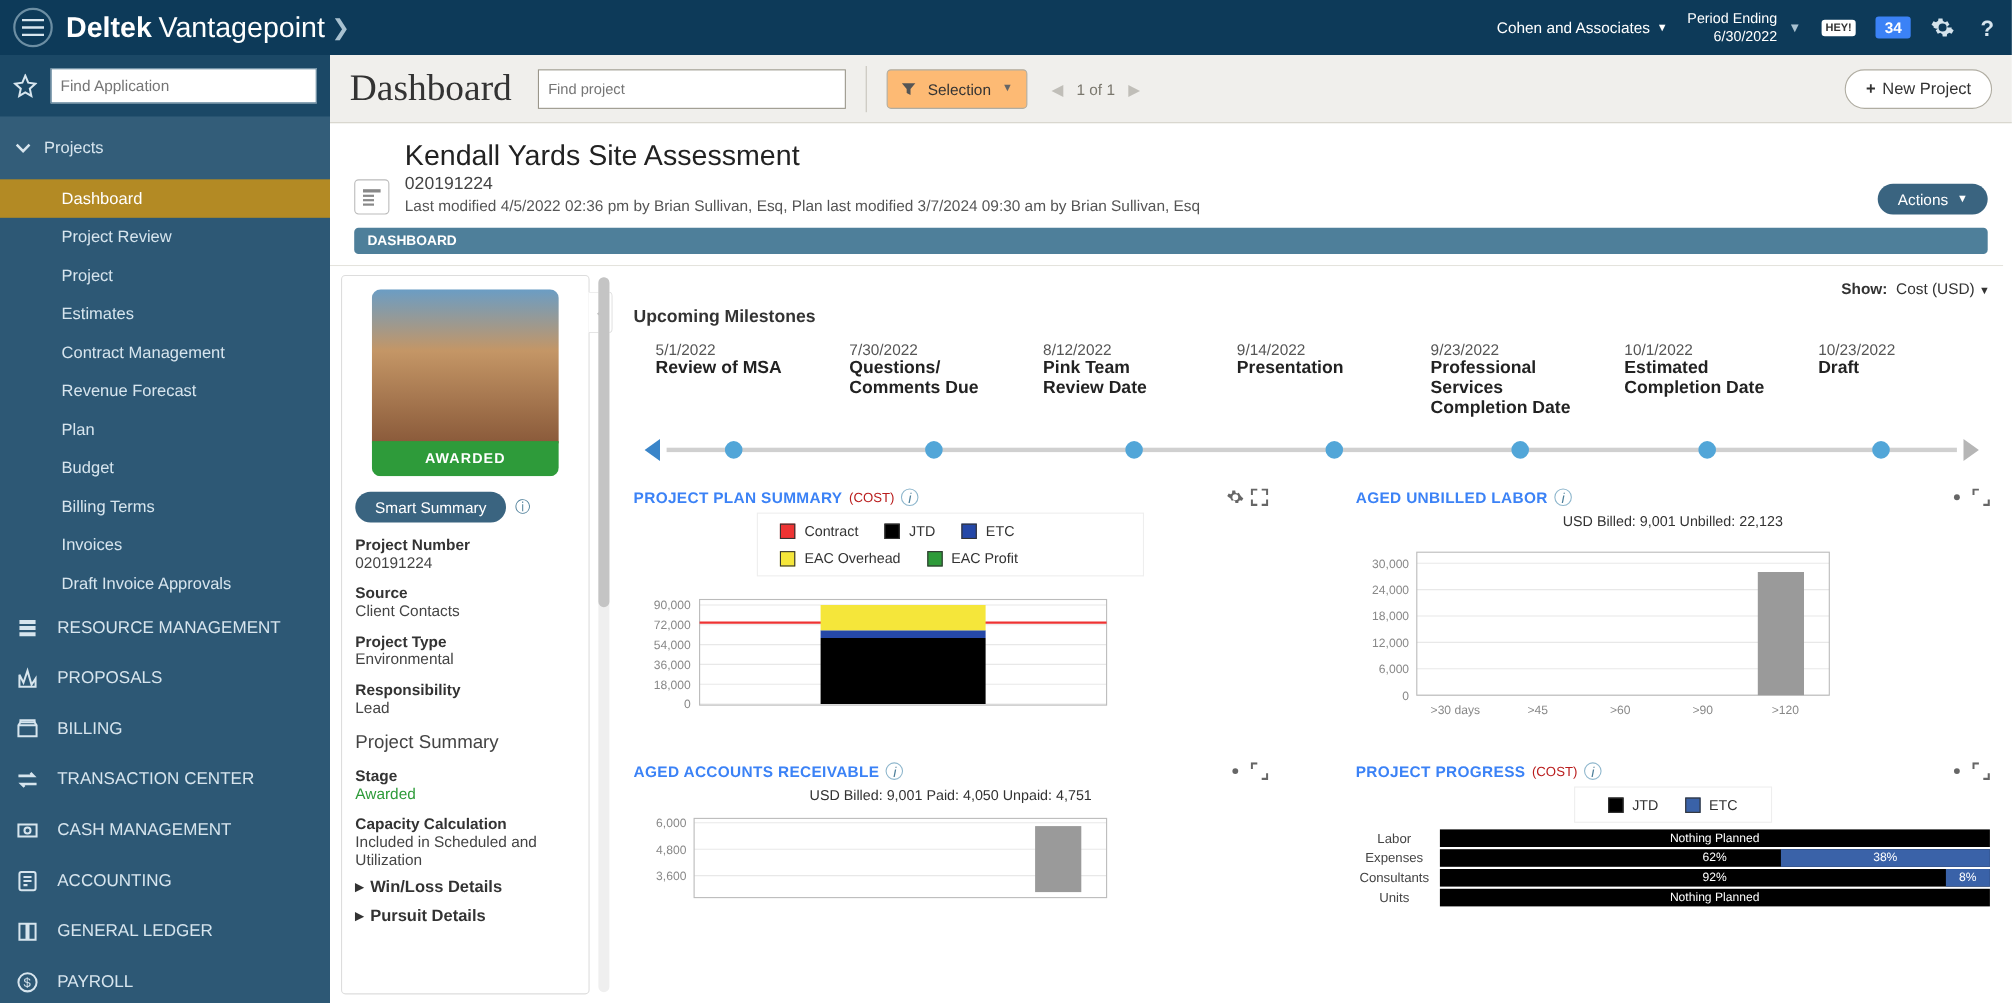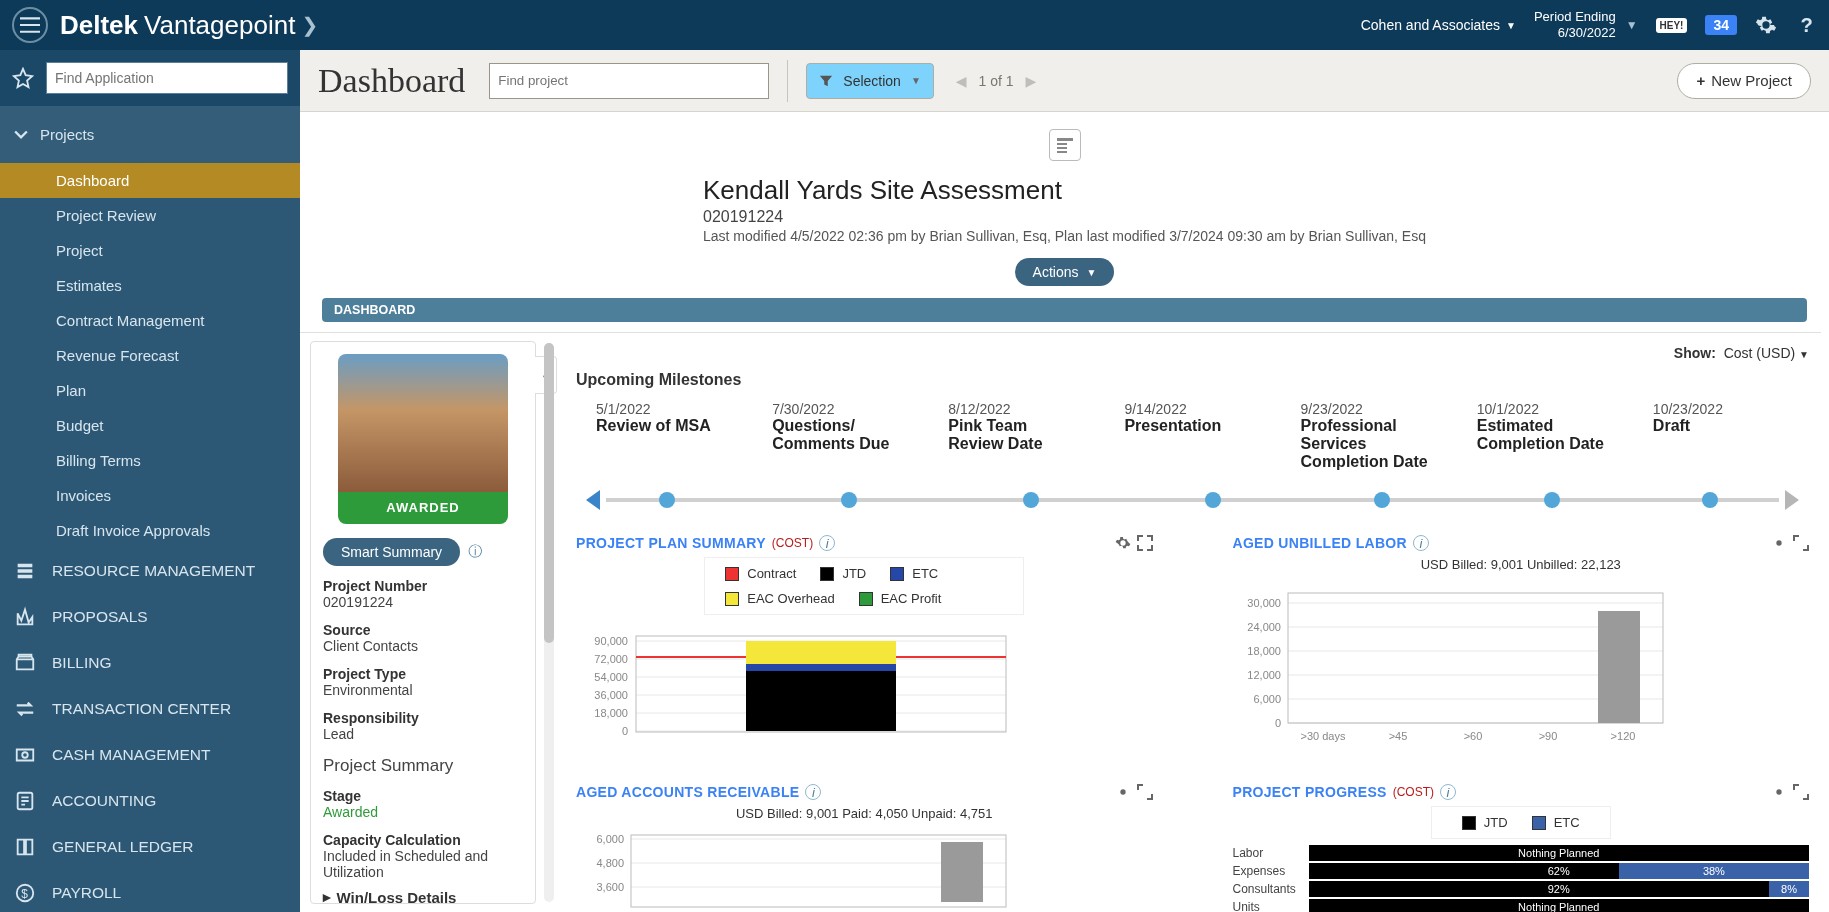--- a/index.html
+++ b/index.html
@@ -35,30 +35,30 @@
 .nav-sub a.active { background:#b38a24; color:#fff; }
 .nav-mod { padding:12px 14px; display:flex; align-items:center; gap:16px; font-size:15.5px; cursor:pointer; }
 .nav-mod svg { width:22px; height:22px; fill:#d7e5ee; }
 
 
 .main { flex:1; display:flex; flex-direction:column; overflow:hidden; }
 .toolbar { height:62px; background:#f0efec; border-bottom:1px solid #d6d4cd; display:flex; align-items:center; padding:0 18px; gap:18px; }
 .page-title { font-size:34px; font-weight:400; font-family:Georgia,serif; color:#333; margin-right:6px; }
 .find-proj { width:280px; height:36px; border:1px solid #9a968a; padding:4px 8px; background:#fff; }
 .vbar { width:1px; height:42px; background:#c7c4bb; }
-.selection-btn { height:36px; border:1px solid #b0ada2; background:#7dd3fc; padding:0 12px; border-radius:4px; display:flex; align-items:center; gap:10px; cursor:pointer; }
+.selection-btn { height:36px; border:1px solid #b0ada2; background:#fdba74; padding:0 12px; border-radius:4px; display:flex; align-items:center; gap:10px; cursor:pointer; }
 .selection-btn .funnel { width:14px; height:14px; }
 .record-nav { display:flex; align-items:center; gap:8px; color:#7a776d; }
 .record-nav .arr { cursor:pointer; padding:4px; }
 .record-nav .arr.disabled { opacity:.4; cursor:default; }
 .tb-spacer { flex:1; }
 .new-project-btn { height:36px; border:1px solid #b0ada2; border-radius:18px; background:#fff; padding:0 18px; display:flex; align-items:center; gap:6px; cursor:pointer; font-size:15px; }
 
 
-.proj-header { padding:14px 22px 10px; display:flex; align-items:center; gap:14px;flex-direction:column; }
+.proj-header { padding:14px 22px 10px; display:flex; align-items:flex-end; gap:14px; }
 .proj-header-ic { width:32px; height:32px; border:1px solid #bbb; border-radius:4px; display:flex; align-items:center; justify-content:center; margin-top:3px; }
 .proj-header-txt { flex:1; }
 .proj-header-txt h1 { font-size:26px; font-weight:500; color:#222; }
 .proj-header-txt .num { font-size:16px; color:#444; margin-top:2px; }
 .proj-header-txt .mod { font-size:14px; color:#555; margin-top:2px; }
 .actions-btn { background:#3a6480; color:#fff; padding:6px 18px; border-radius:16px; cursor:pointer; display:flex; align-items:center; gap:8px; }
 .dash-chip { background:#4e7f9a; color:#fff; font-size:12.5px; font-weight:600; padding:5px 12px; border-radius:4px; display:inline-block; margin:2px 22px 10px; }
 .hr { height:1px; background:#e2e0da; margin:0 8px 0 0; }
 
 
@@ -95,29 +95,29 @@
 
 .card-grid { display:grid; grid-template-columns:1fr 1fr; gap:30px 80px; margin-top:10px; }
 .card-h { display:flex; align-items:center; gap:6px; }
 .card-h .title { color:#3b82f6; font-weight:600; font-size:14px; letter-spacing:.3px; }
 .card-h .sub { color:#b91c1c; font-size:12px; }
 .card-h .info { color:#4e7f9a; font-size:13px; border:1px solid #8fb7cd; border-radius:50%; width:16px; height:16px; display:flex; align-items:center; justify-content:center; font-style:italic; }
 .card-h .spacer { flex:1; }
 .card-h .cog, .card-h .expand-ic { width:16px; height:16px; fill:#666; cursor:pointer; }
 
 
-.legend-box { display:flex; flex-wrap:wrap; gap:10px 24px; padding:8px 20px; border:1px solid #eee; width:320px; margin:6px auto; font-size:13px; }
+.legend-box { display:flex; flex-wrap:wrap; gap:10px 24px; padding:8px 20px; border:1px solid #eee; width:352px; margin:6px auto; font-size:13px; }
 .legend-box span { display:flex; align-items:center; gap:8px; }
 .sw { width:14px; height:14px; border:1px solid #333; }
 .axis-lbl { font-size:11px; fill:#888; }
 .bar-rect { stroke:none; }
 .status-strip { font-size:13px; color:#333; text-align:center; margin:6px 0; }
 
 .prog-row { display:flex; align-items:center; gap:6px; font-size:12px; margin-bottom:2px; }
-.prog-row .plbl { width:70px; text-align:left; color:#444; }
+.prog-row .plbl { width:70px; text-align:center; color:#444; }
 .prog-bar { flex:1; height:16px; background:#000; position:relative; color:#fff; font-size:11px; text-align:center; line-height:16px; }
 .prog-seg-etc { position:absolute; top:0; height:100%; background:#3a62a8; }
 .prog-text { position:relative; z-index:2; }
 </style>
 </head>
 <body>
 
 <div class="topbar">
   <div class="hamburger">
     <svg viewBox="0 0 24 18">

